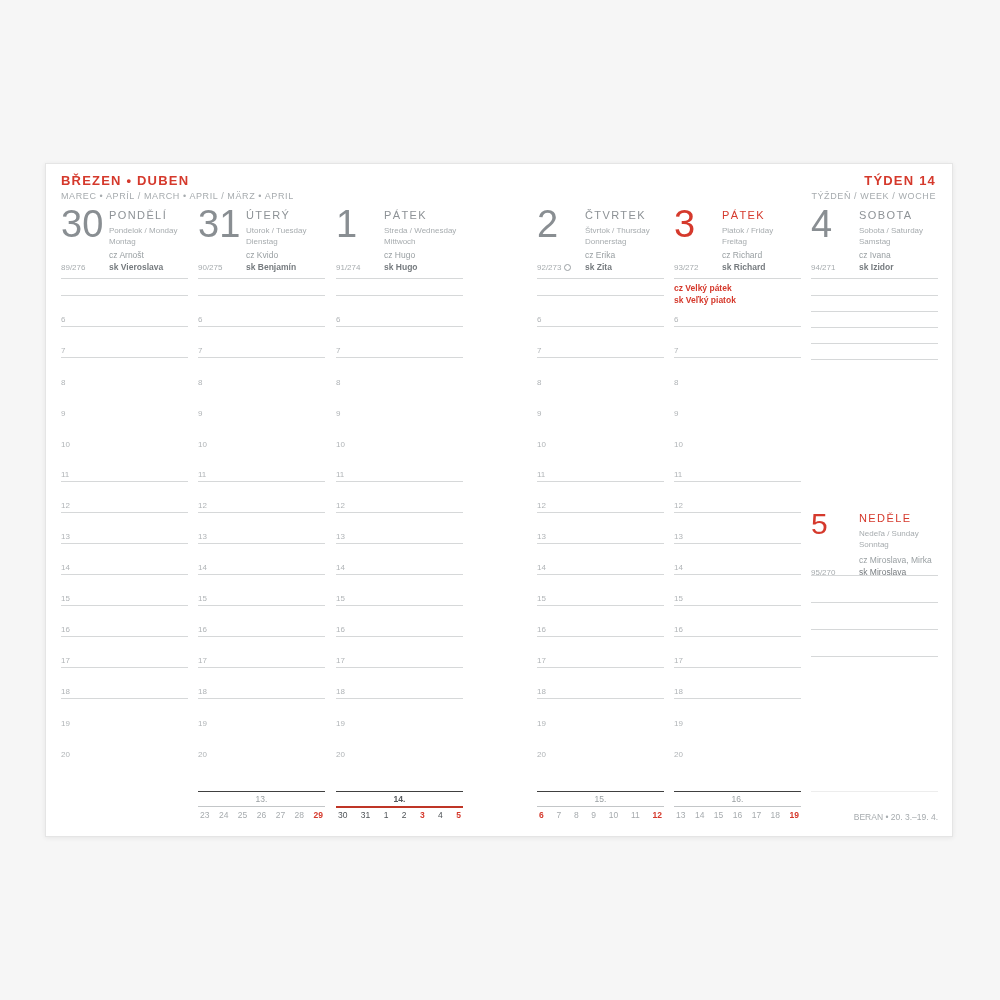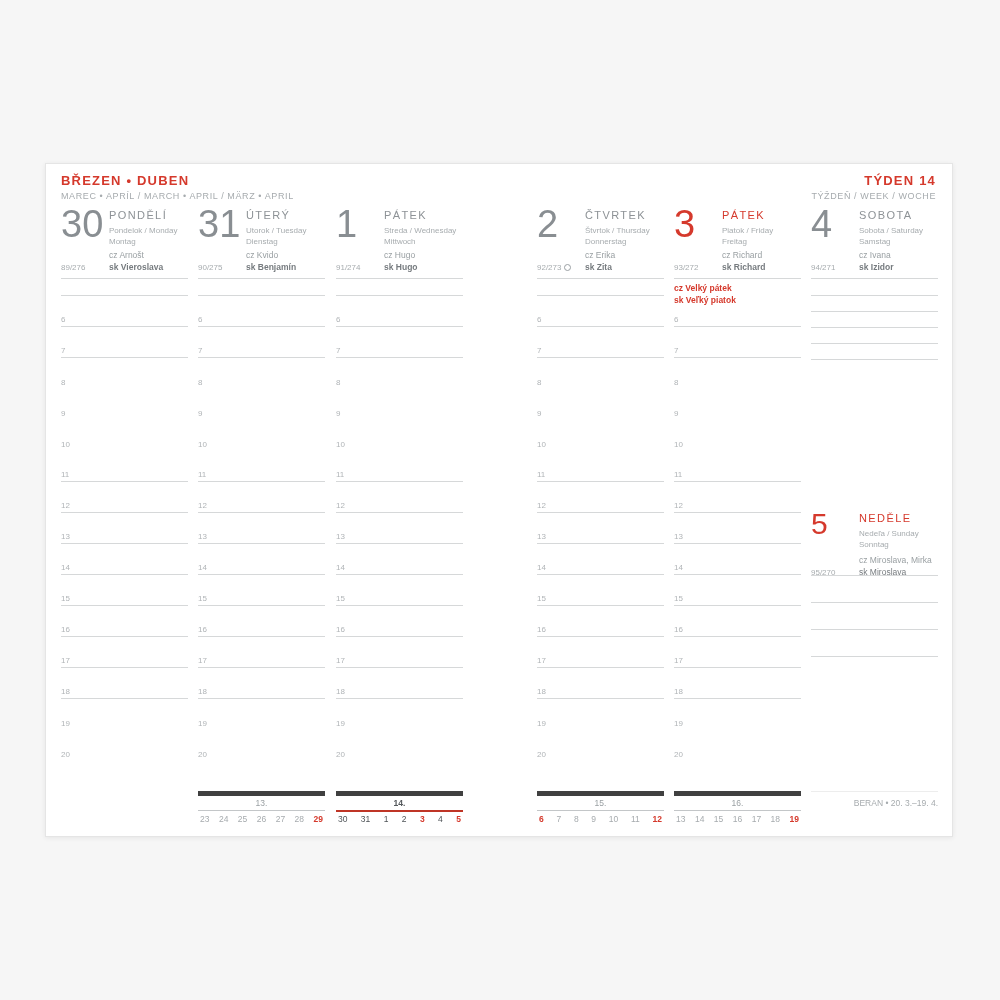--- a/index.html
+++ b/index.html
@@ -41,29 +41,29 @@
   .s-num{position:absolute;left:0;top:2px;font-size:30px;line-height:32px;color:#d5392c}
   .s-name{position:absolute;left:48px;top:6px;font-size:11px;letter-spacing:1.4px;color:#d5392c;white-space:nowrap}
   .s-sub{position:absolute;left:48px;top:22px;font-size:8px;line-height:11px;color:#a7acaf;white-space:nowrap}
   .s-cz{position:absolute;left:48px;top:49px;font-size:8.5px;color:#9aa0a3;white-space:nowrap}
   .s-sk{position:absolute;left:48px;top:61px;font-size:8.5px;font-weight:normal;color:#767b7f;white-space:nowrap}
   .s-ord{position:absolute;left:0;top:62px;font-size:8px;color:#a7acaf}
   .sun-holiday{position:relative;height:37px;border-bottom:1px solid #d6d8d9;padding-top:5px;font-size:8.5px;line-height:11px;font-weight:bold;color:#d5392c;white-space:nowrap}
   .sun-row{height:27px;border-bottom:1px solid #d6d8d9}
 
   
-  .mini{position:absolute;top:627px;width:127px;border-top:5px solid #404040}
+  .mini{position:absolute;top:627px;width:127px;border-top:1px solid #404040}
   .mini-label{height:14px;line-height:15px;text-align:center;font-size:8.5px;color:#9aa0a3}
   .mini-div{height:1px;background:#c3c6c8;margin-bottom:3px}
   .mini.current .mini-label{color:#54585c;font-weight:bold}
   .mini.current .mini-div{height:2px;background:#bf3526;margin-bottom:2px}
   .mini-dates{display:flex;justify-content:space-between;padding:0 2px;font-size:8.5px;color:#a6abae}
   .mini.current .mini-dates{color:#4e5357}
   .mini-date.red{color:#d5392c;font-weight:bold}
-  .zodiac{position:absolute;top:627px;left:765px;width:127px;border-top:1px solid #ededed;padding-top:6px;text-align:right;font-size:8.5px;color:#a6abae}
+  .zodiac{position:absolute;top:627px;left:765px;width:127px;border-top:1px solid #ededed;padding-top:20px;text-align:right;font-size:8.5px;color:#a6abae}
 </style>
 </head>
 <body>
 
 <div class="page">
 
   <div class="m-title">BŘEZEN • DUBEN</div>
   <div class="m-sub">MAREC • APRÍL / MARCH • APRIL / MÄRZ • APRIL</div>
   <div class="w-title">TÝDEN 14</div>
   <div class="w-sub">TÝŽDEŇ / WEEK / WOCHE</div>

